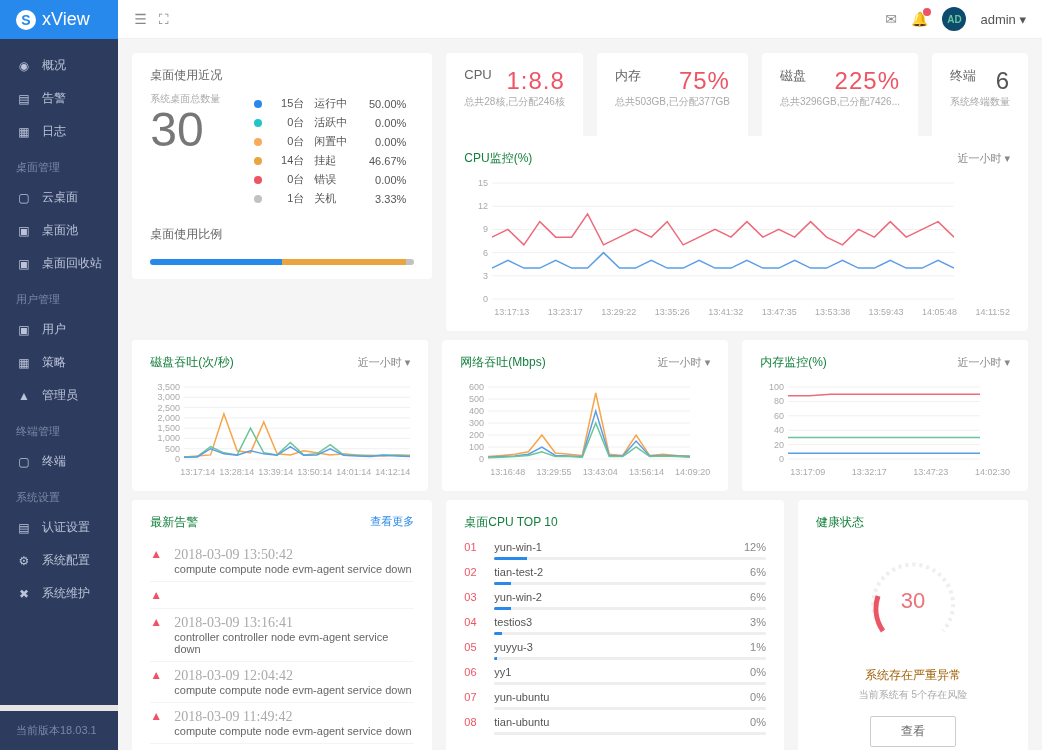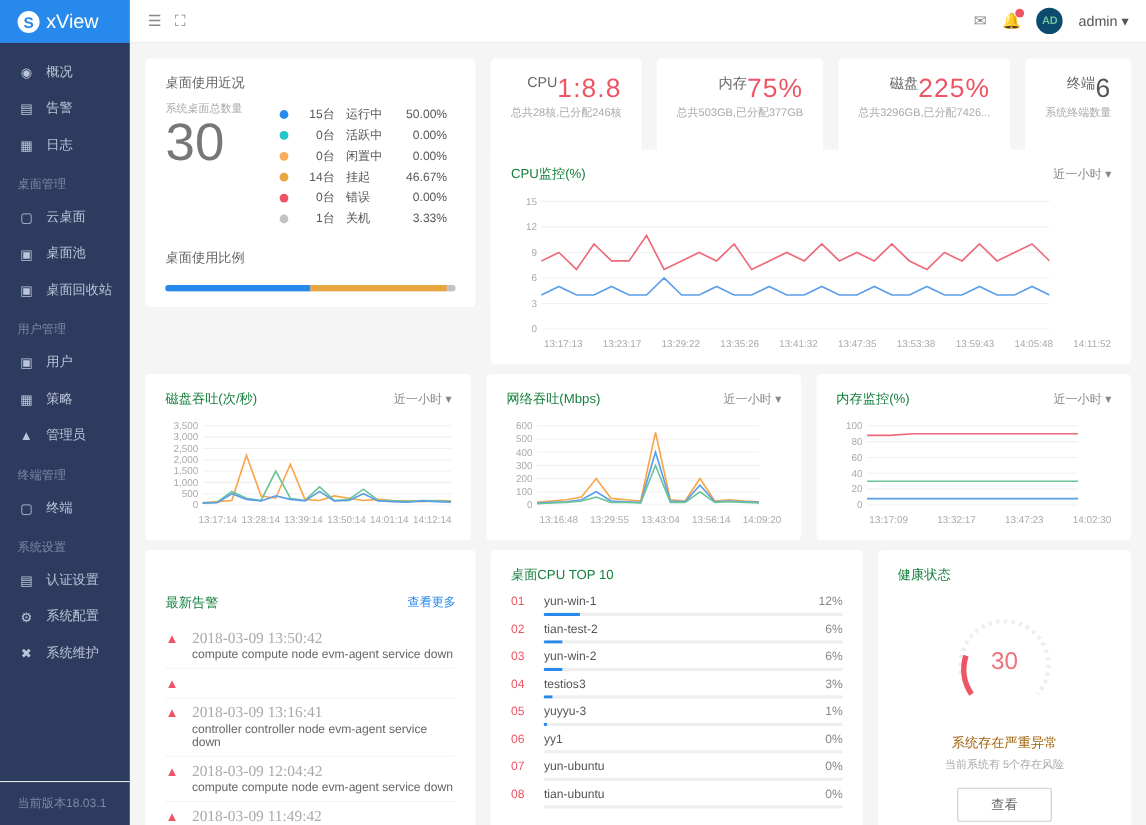--- a/index.html
+++ b/index.html
@@ -7,21 +7,21 @@
 .container { display: flex; width: 1042px; height: 750px; overflow: hidden; }
 
 
 .sidebar { width: 148px; background: #2d3b5e; color: #bbc4d8; display: flex; flex-direction: column; }
 .logo { height: 39px; background: #2689eb; display: flex; align-items: center; padding: 0 16px; color: #fff; font-size: 18px; font-weight: 500; }
 .logo-icon { width: 20px; height: 20px; background: #fff; border-radius: 50%; margin-right: 6px; display: flex; align-items: center; justify-content: center; color: #2689eb; font-weight: bold; font-size: 14px; }
 .nav { flex: 1; overflow-y: auto; padding-top: 10px; }
 .nav-item { display: flex; align-items: center; padding: 8px 16px; cursor: pointer; font-size: 12px; }
 .nav-item .icon { width: 16px; margin-right: 10px; display: inline-flex; align-items: center; justify-content: center; }
 .nav-section { padding: 12px 16px 6px; font-size: 11px; color: #7c87a6; }
-.version { padding: 12px 16px; font-size: 11px; color: #7c87a6; border-top: 1px solid #e5e5e5; }
+.version { padding: 12px 16px; font-size: 11px; color: #7c87a6; border-top: 6px solid #e5e5e5; }
 
 
 .main { flex: 1; display: flex; flex-direction: column; }
 .topbar { height: 39px; background: #fff; display: flex; align-items: center; padding: 0 16px; border-bottom: 1px solid #eee; }
 .topbar-left { display: flex; gap: 12px; }
 .topbar-right { margin-left: auto; display: flex; align-items: center; gap: 14px; }
 .badge-dot { position: relative; }
 .badge-dot::after { content: ''; position: absolute; top: -3px; right: -3px; width: 8px; height: 8px; background: #ed5565; border-radius: 50%; }
 .avatar { width: 24px; height: 24px; border-radius: 50%; background: #0c4a6e; color: #6cc49a; display: flex; align-items: center; justify-content: center; font-size: 10px; font-weight: bold; }
 .icon-btn { cursor: pointer; color: #888; font-size: 14px; }
@@ -29,21 +29,21 @@
 .content { flex: 1; overflow-y: auto; padding: 14px; display: flex; flex-direction: column; gap: 9px; }
 .row { display: flex; gap: 14px; }
 .card { background: #fff; border-radius: 4px; padding: 14px 18px; }
 
 
 .usage-card { flex: 0 0 300px; display: flex; flex-direction: column; }
 .stat-card { flex: 1; }
 .stat-title { font-size: 13px; color: #666; margin-bottom: 4px; }
 .stat-big { font-size: 24px; color: #ed5565; font-weight: 300; letter-spacing: 1px; }
 .stat-sub { font-size: 10px; color: #aaa; white-space: nowrap; overflow: hidden; text-overflow: ellipsis; }
-.stat-row-top { display: flex; justify-content: flex-end; align-items: flex-start; }
+.stat-row-top { display: flex; justify-content: space-between; align-items: flex-start; }
 .big-number { font-size: 48px; color: #777; font-weight: 300; line-height: 1; }
 .usage-list { font-size: 11px; }
 .usage-row { display: flex; align-items: center; gap: 10px; margin: 4px 0; }
 .dot { width: 8px; height: 8px; border-radius: 50%; }
 .usage-row .c1 { width: 32px; text-align: right; }
 .usage-row .c2 { width: 40px; }
 .usage-row .c3 { width: 42px; text-align: right; }
 .usage-bar { height: 6px; background: #eee; border-radius: 3px; margin-top: 8px; overflow: hidden; display: flex; }
 .usage-bar div { height: 100%; }
 .section-label { font-size: 12px; color: #666; margin-bottom: 8px; }
@@ -51,21 +51,21 @@
 
 .chart-card { position: relative; }
 .chart-header { display: flex; justify-content: space-between; align-items: center; margin-bottom: 8px; }
 .chart-title { font-size: 12px; color: #15803d; }
 .time-select { font-size: 11px; color: #888; cursor: pointer; }
 .xlabels { display: flex; justify-content: space-between; font-size: 9px; color: #aaa; padding-left: 30px; }
 svg.chart-svg { display: block; }
 
 
 .alert-card { flex: 0 0 300px; }
-.alert-header { display: flex; justify-content: space-between; margin-bottom: 10px; margin-top: 26px; }
+.alert-header { display: flex; justify-content: space-between; margin-bottom: 10px; }
 .alert-more { color: #2689eb; font-size: 11px; cursor: pointer; }
 .alert-list { max-height: 210px; overflow-y: auto; }
 .alert-item { display: flex; gap: 10px; padding: 6px 0; border-bottom: 1px solid #f4f4f4; }
 .alert-icon { color: #ed5565; font-size: 12px; flex: 0 0 14px; }
 .alert-body { flex: 1; }
 .alert-time { font-size: 14px; color: #aaa; font-family: Liberation Serif, serif; }
 .alert-msg { font-size: 11px; color: #666; }
 
 
 .top-card { flex: 1; }

